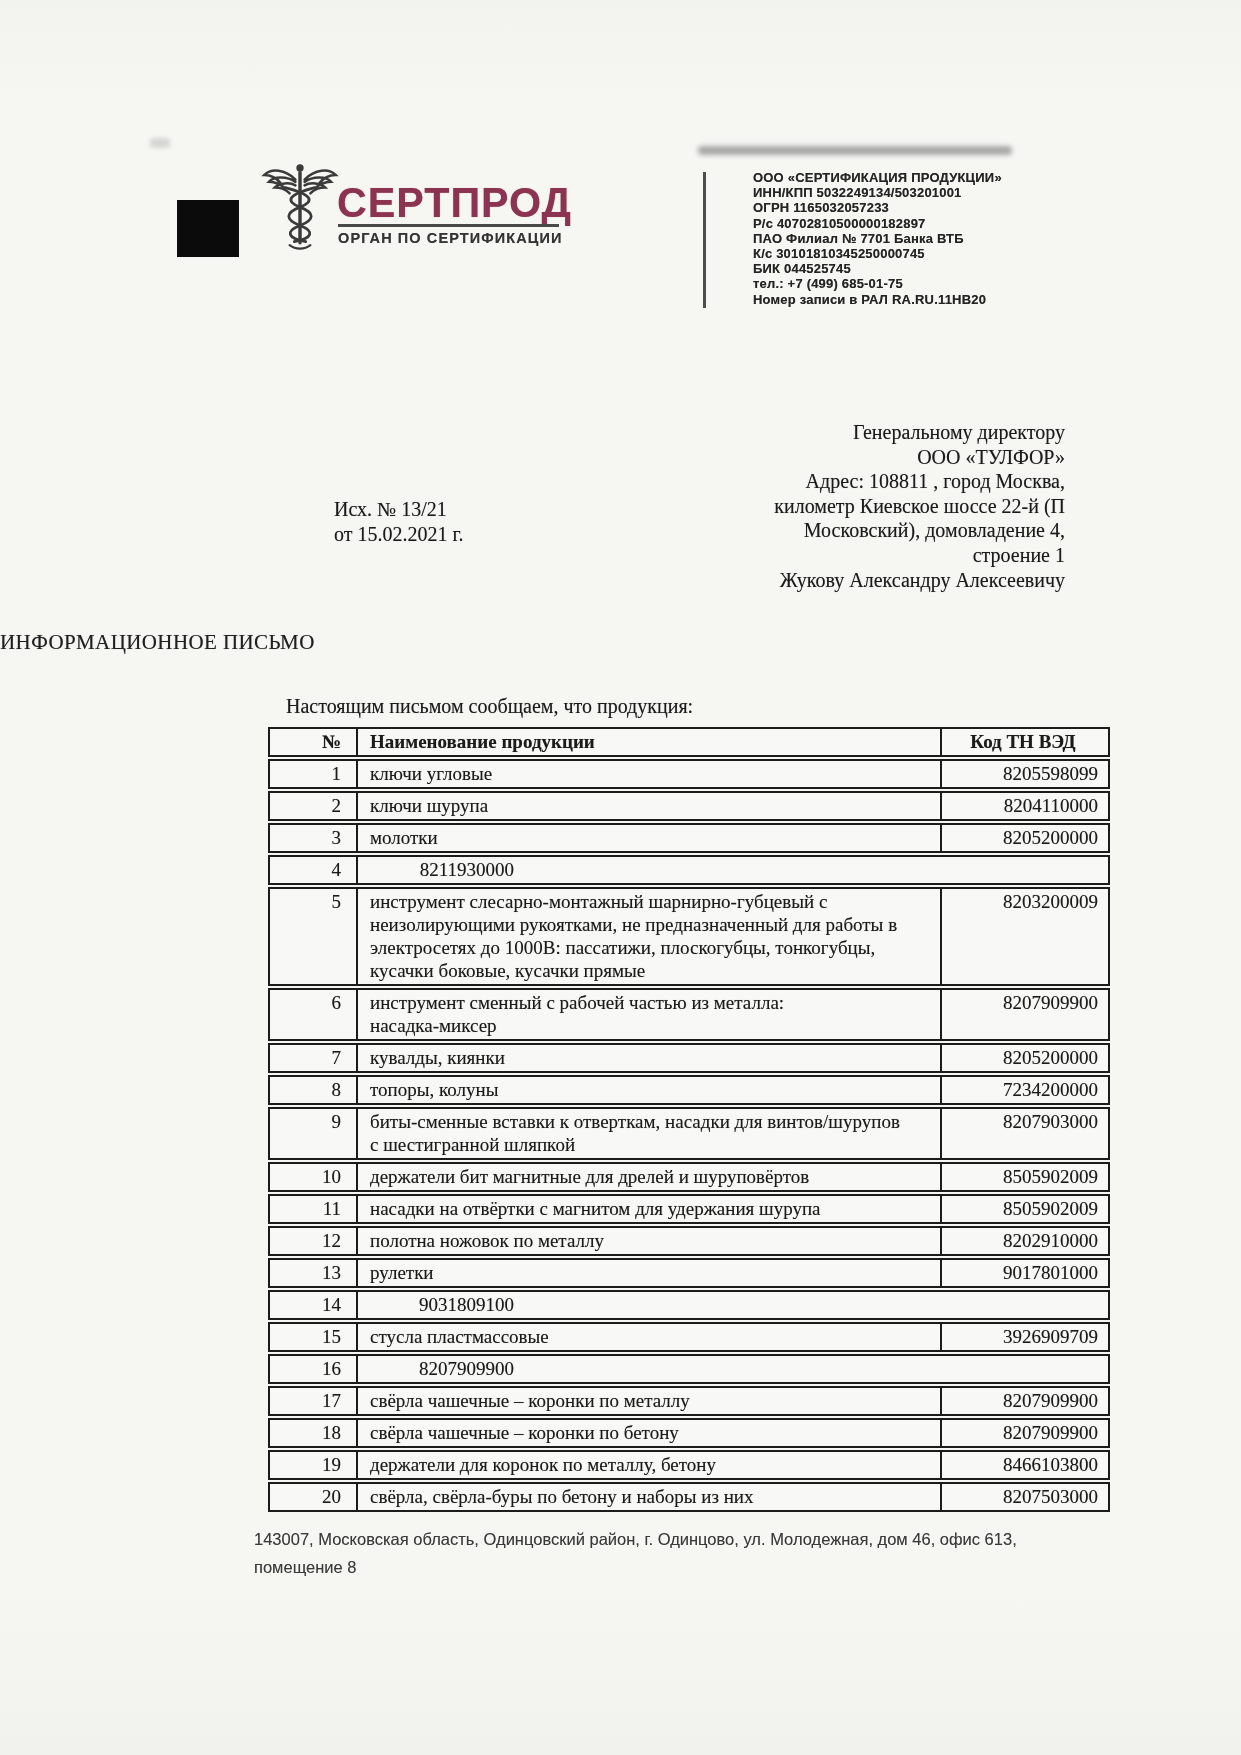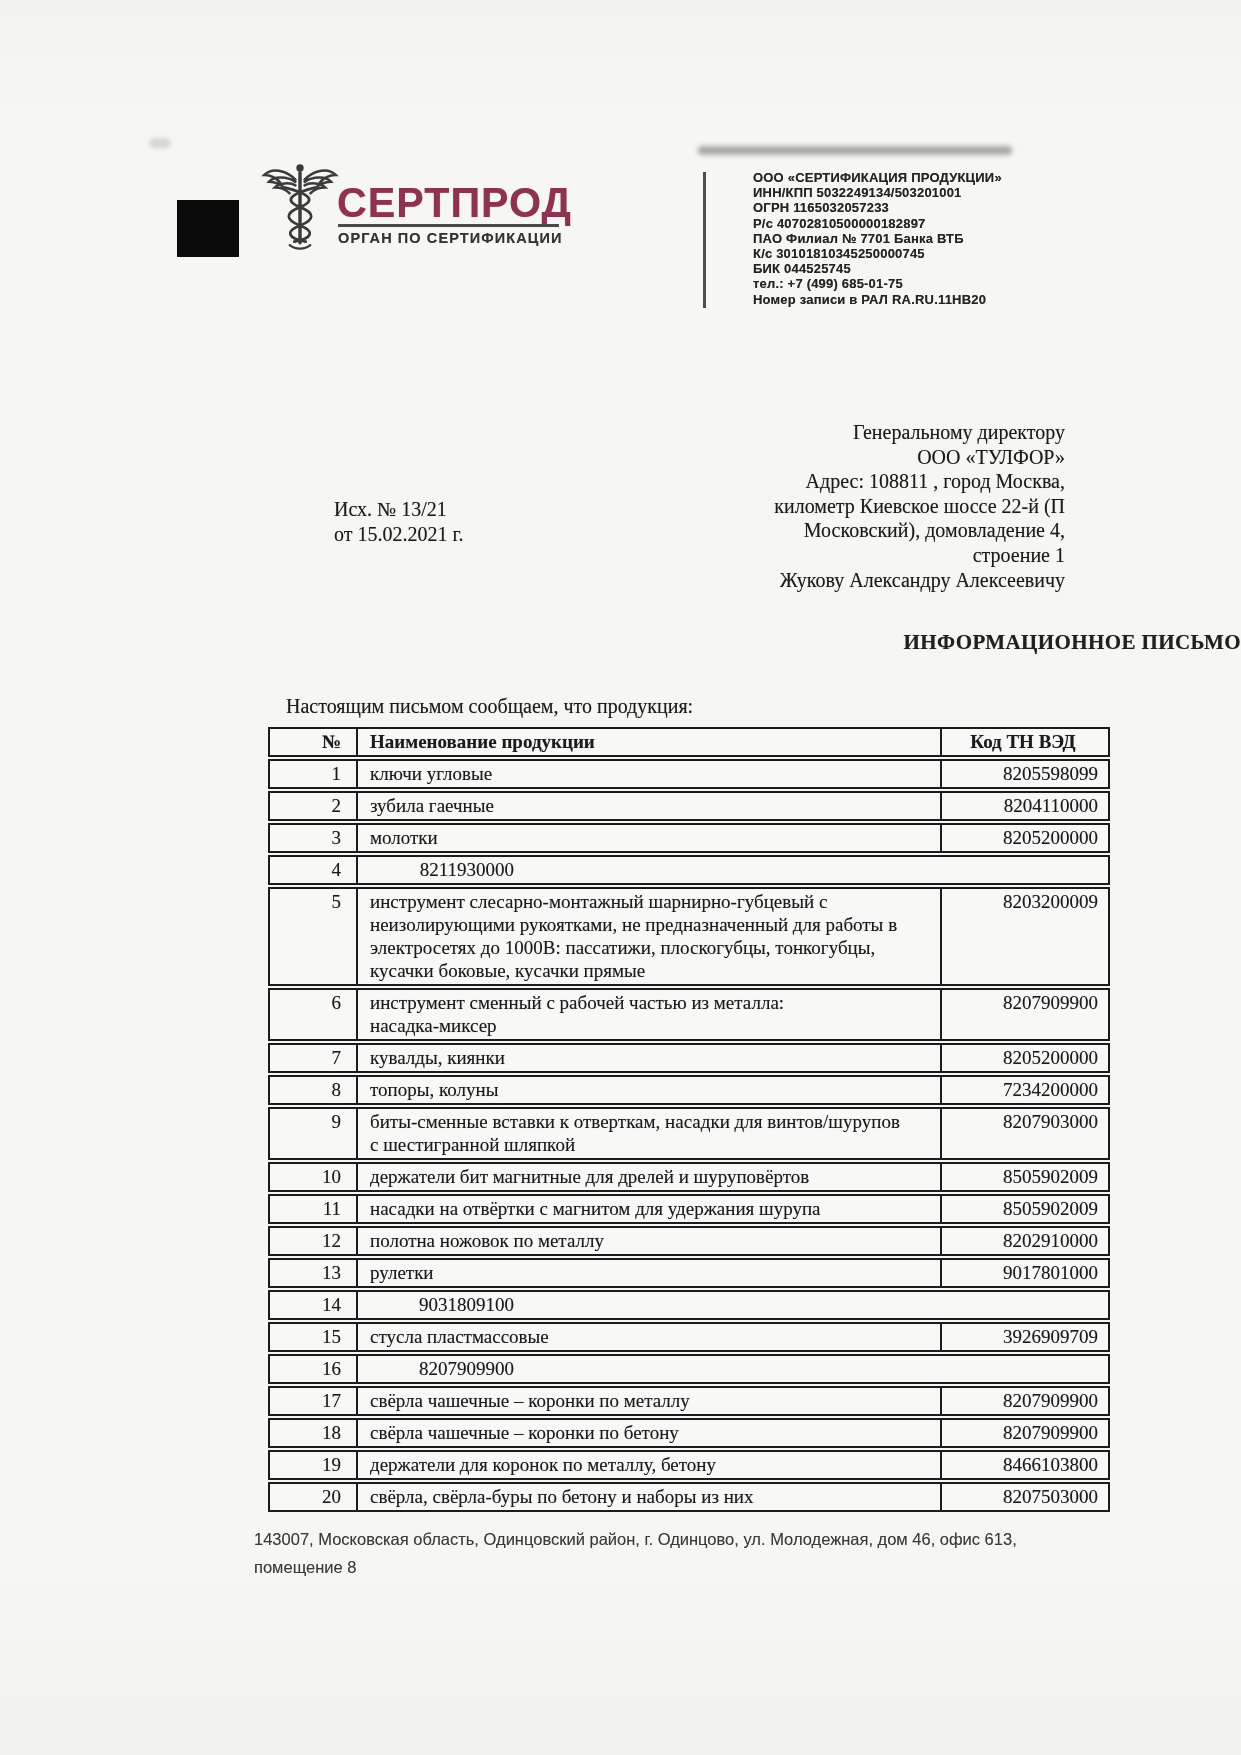--- a/index.html
+++ b/index.html
@@ -64,22 +64,22 @@
   }
   .addressee{
     position:absolute;right:176px;top:420px;
     font-size:20px;line-height:24.6px;
     text-align:right;white-space:pre-line;
   }
 
   
   .doc-title{
     position:absolute;left:0;top:630px;width:1241px;
-    text-align:right;font-size:21px;letter-spacing:.4px;
-    font-weight:700;color:#202020;
+    text-align:left;font-size:21px;letter-spacing:.4px;
+    font-weight:400;color:#202020;
   }
   .intro{
     position:absolute;left:286px;top:695px;font-size:20px;
   }
 
   
   .table-wrap{ position:absolute;left:268px;top:727px;width:842px; }
   .t-row{
     display:flex;align-items:stretch;
     border:2px solid #1c1c1c;
@@ -178,21 +178,21 @@
     </div>
     <div>
   <div class="t-row">
     <div class="c-num soft">1</div>
     <div class="c-name soft">ключи угловые</div>
     <div class="c-code soft">8205598099</div>
   </div>
 
   <div class="t-row">
     <div class="c-num soft">2</div>
-    <div class="c-name soft">зубила гаечные</div>
+    <div class="c-name soft">ключи шурупа</div>
     <div class="c-code soft">8204110000</div>
   </div>
 
   <div class="t-row">
     <div class="c-num soft">3</div>
     <div class="c-name soft">молотки</div>
     <div class="c-code soft">8205200000</div>
   </div>
 
   <div class="t-row">

